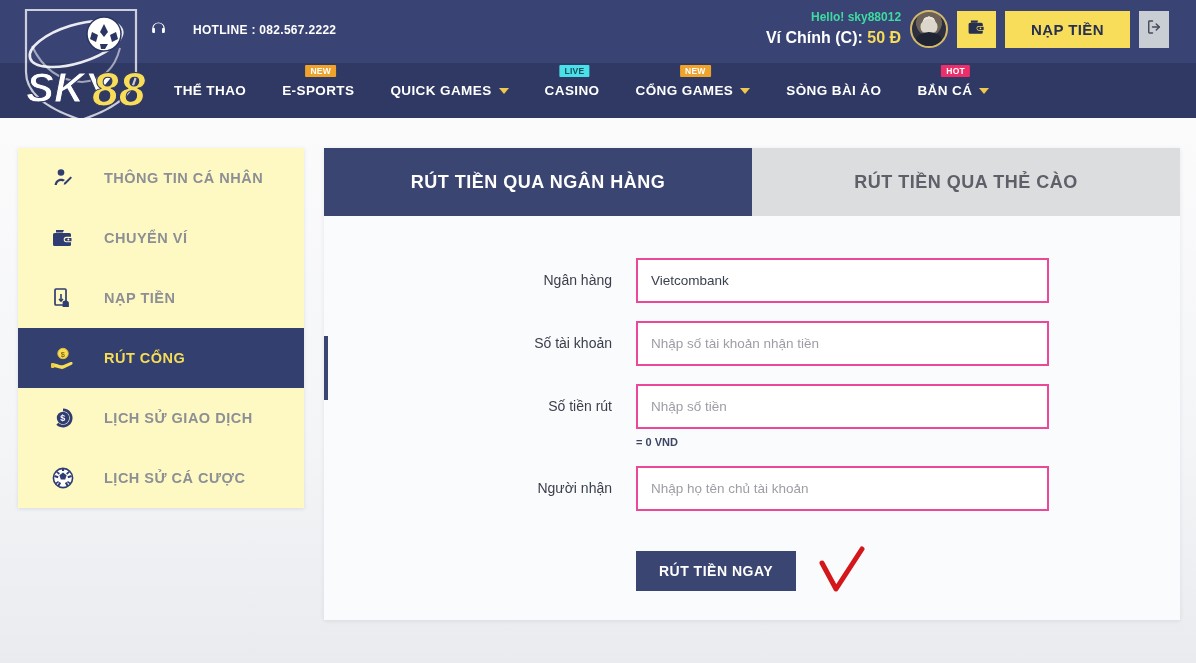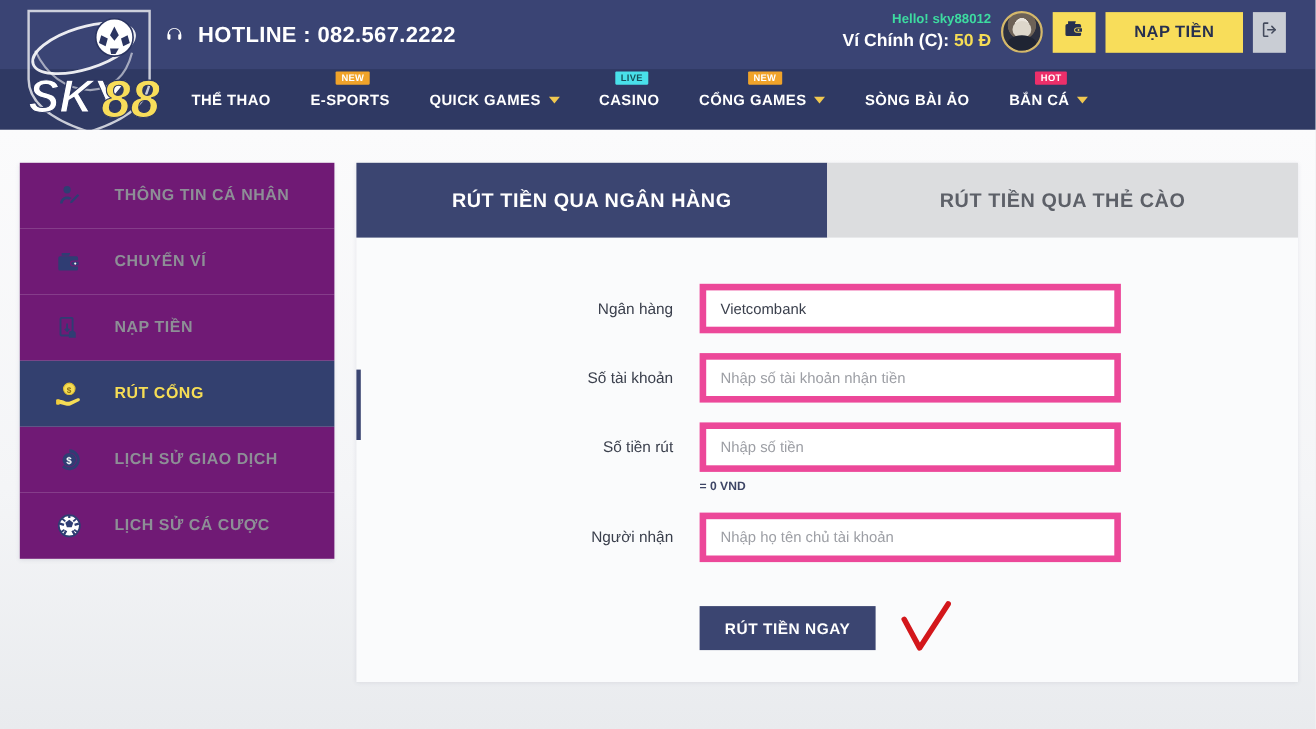--- a/index.html
+++ b/index.html
@@ -29,22 +29,22 @@
   
   .logo {
     position: absolute; left: 8px; top: 2px; width: 148px; height: 122px;
     z-index: 6;
   }
   .logo svg { display: block; }
 
   
   .hotline {
     position: absolute; left: 150px; top: 21px;
-    display: flex; align-items: center; gap: 13px;
-    color: #ffffff; font-size: 20px; font-weight: bold; letter-spacing: .3px;
+    display: flex; align-items: center; gap: 26px;
+    color: #ffffff; font-size: 12px; font-weight: bold; letter-spacing: .3px;
   }
   .hotline .hs { width: 17px; height: 17px; display: block; }
 
   
   .userbox {
     position: absolute; right: 27px; top: 9px;
     display: flex; align-items: center; gap: 9px;
   }
   .user-text { text-align: right; line-height: 1.45; }
   .hello { color: #3ddba0; font-size: 12px; font-weight: bold; white-space: nowrap; }
@@ -121,21 +121,21 @@
   
   .sidebar {
     position: absolute; left: 18px; top: 148px; width: 286px;
     background: #fafbfc;
     box-shadow: 0 1px 4px rgba(60,70,100,.13);
   }
   .side-item {
     height: 60px; display: flex; align-items: center; gap: 0;
     cursor: pointer; padding-left: 32px;
     color: #8d8f96; font-size: 14.5px; font-weight: bold; letter-spacing: .5px;
-    background: #701a75;
+    background: #fef9c3;
   }
   .side-item .si-ico {
     width: 26px; height: 26px; margin-right: 28px;
     display: flex; align-items: center; justify-content: center; flex: none;
   }
   .side-item.active {
     background: #33406f; color: #f6dd55;
   }
 
   
@@ -161,22 +161,22 @@
   .frow {
     display: flex; align-items: flex-start;
     margin-bottom: 18px; position: relative;
   }
   .flabel {
     width: 312px; padding-right: 24px; text-align: right;
     font-size: 14px; color: #3a3f4c; line-height: 44px;
   }
   .fctrl { width: 413px; }
   .finput {
-    width: 383px; height: 45px;
-    border: 6px solid #ec4899; background: #ffffff;
+    width: 413px; height: 45px;
+    border: 2px solid #ec4899; background: #ffffff;
     display: flex; align-items: center; padding: 0 13px;
     font-size: 13.5px; color: #3a3f4c;
   }
   .finput.placeholder { color: #9c9ea4; }
   .hint {
     margin-top: 7px; font-size: 11px; color: #3d4565; font-weight: bold;
   }
 
   .submit-wrap {
     margin-top: 34px; margin-left: 312px;

